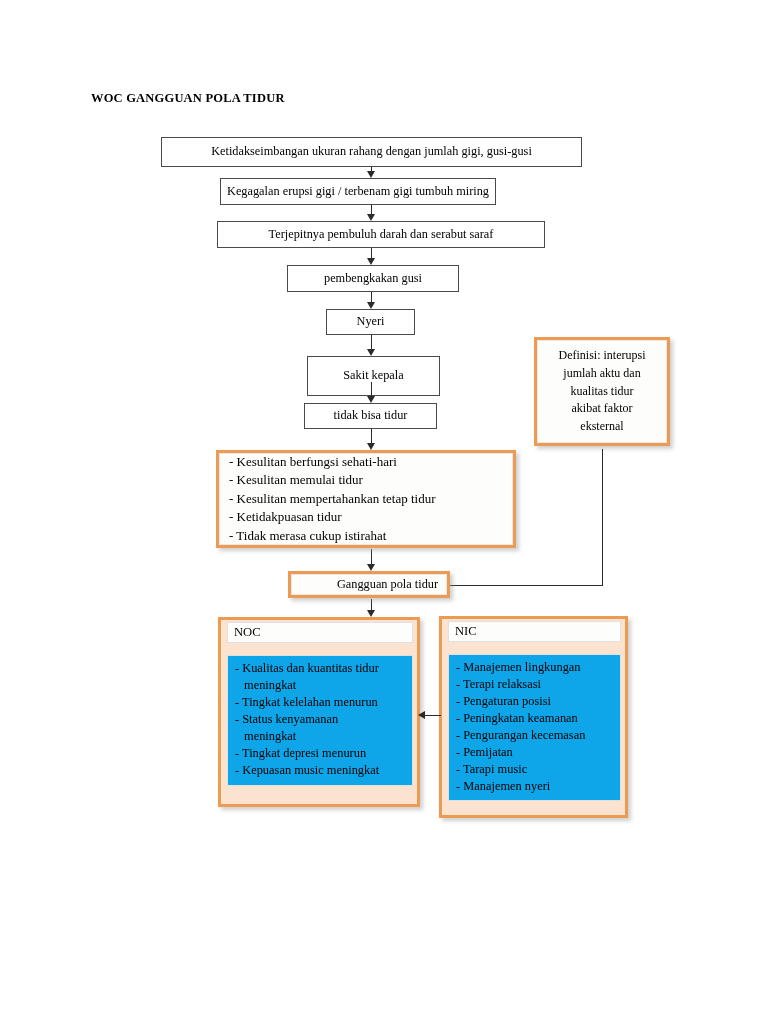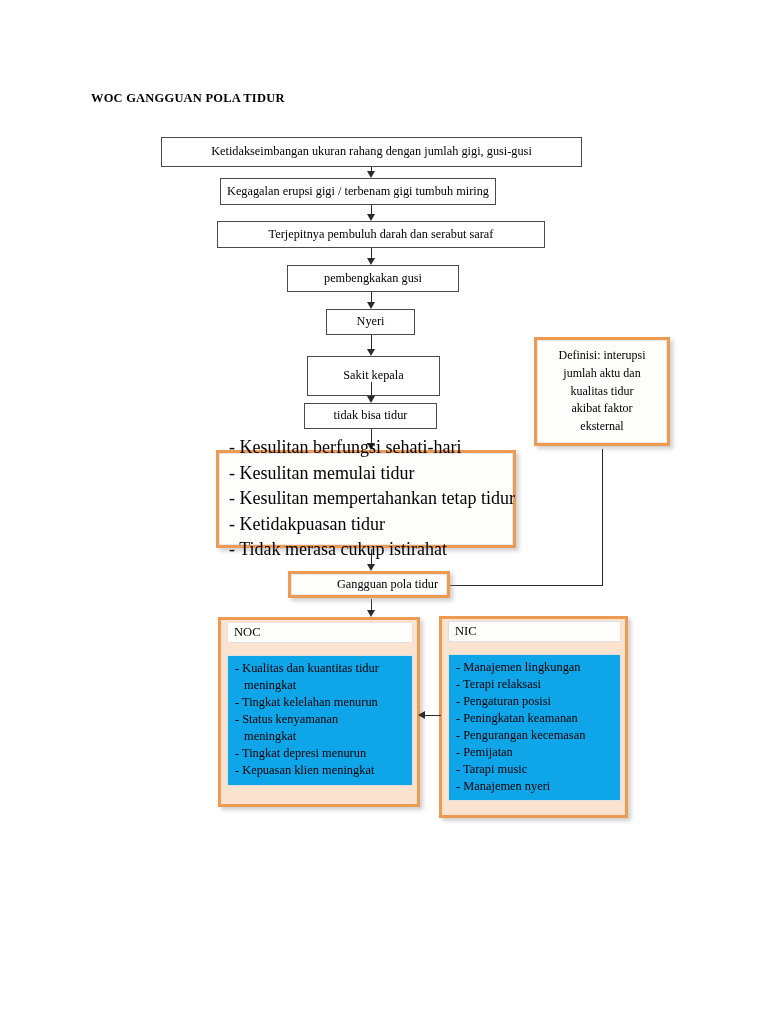--- a/index.html
+++ b/index.html
@@ -67,21 +67,21 @@
     flex-direction: column;
     justify-content: center;
     padding-left: 25px;
   }
 
   
   .listbox-inner {
     padding: 5px 8px 5px 9px;
   }
   .listline {
-    font-size: 18px;
+    font-size: 13px;
     line-height: 1.42;
     white-space: nowrap;
   }
 
   
   #definisi-box .obox-inner {
     padding: 6px 6px;
     align-items: center;
   }
   #definisi-box .defline {
@@ -252,21 +252,21 @@
   <div class="panel-head" style="left:227px; top:622px; width:186px; height:21px;">
     <span>NOC</span>
   </div>
   <div class="panel-body" style="left:227px; top:655px; width:186px; height:131px;">
     <div class="listline">- Kualitas dan kuantitas tidur</div>
     <div class="listline cont">meningkat</div>
     <div class="listline">- Tingkat kelelahan menurun</div>
     <div class="listline">- Status kenyamanan</div>
     <div class="listline cont">meningkat</div>
     <div class="listline">- Tingkat depresi menurun</div>
-    <div class="listline">- Kepuasan klien meningkat</div>
+    <div class="listline">- Kepuasan music meningkat</div>
   </div>
 
   <div class="obox panel" id="nic-box" style="left:439px; top:616px; width:189px; height:202px;"></div>
   <div class="panel-head" style="left:448px; top:621px; width:173px; height:21px;text-align:center;">
     <span>NIC</span>
   </div>
   <div class="panel-body" style="left:448px; top:654px; width:173px; height:147px;">
     <div class="listline">- Manajemen lingkungan</div>
     <div class="listline">- Terapi relaksasi</div>
     <div class="listline">- Pengaturan posisi</div>

